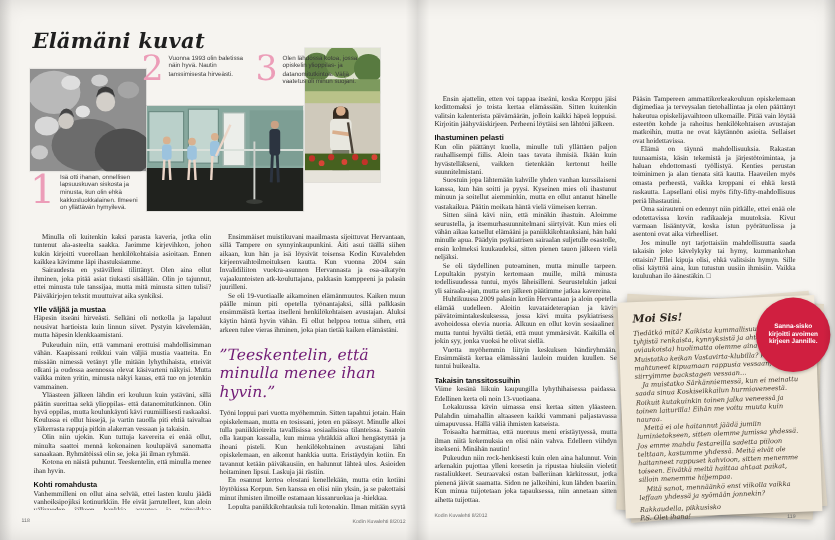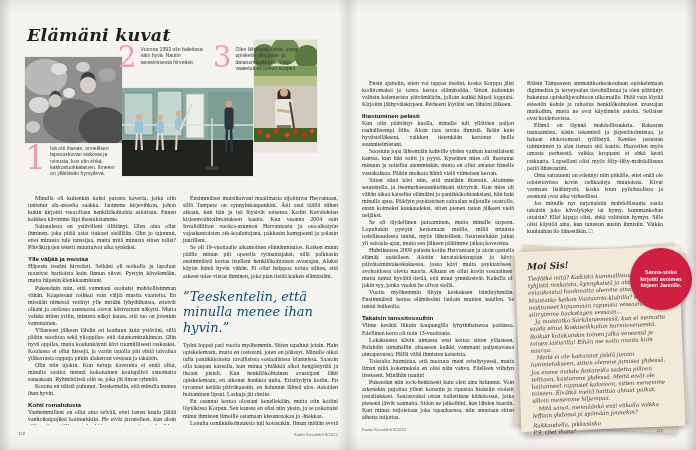--- a/index.html
+++ b/index.html
@@ -21,21 +21,21 @@
   
   .cap{position:absolute;font:5.2px/6.3px "Liberation Sans",sans-serif;color:#3a3a3a;}
   .cap .num{float:left;font:400 29px/23px "DejaVu Serif",serif;color:#ec9db8;margin:0 4px 0 0;}
   .cap .num.big{font-size:33px;line-height:26px;}
 
   
   .col{position:absolute;overflow:hidden;color:#262626;text-align:justify;}
   .col p{margin:0;font:5.9px/7.05px "Liberation Serif",serif;}
   .col p.ind{text-indent:7px;}
   .col h4{margin:3.5px 0 1px;font:bold 6.2px/7.5px "Liberation Sans",sans-serif;color:#101010;}
-  .pullquote{margin:9px 0 7px;font:italic 13px/15.5px "DejaVu Serif",serif;color:#0c4a6e;text-align:left;}
+  .pullquote{margin:9px 0 7px;font:italic 13px/15.5px "DejaVu Serif",serif;color:#701a75;text-align:left;}
 
   
   .folio{position:absolute;font:4.3px/5px "Liberation Sans",sans-serif;color:#6b6b6b;}
 
   
   .letter-wrap{position:absolute;left:516px;top:247px;width:168px;height:184px;}
   .sheet{position:absolute;left:2px;top:2px;right:2px;bottom:2px;background:#ece3d3;}
   .sheet.b1{transform:rotate(3deg);background:#e0d7c5;box-shadow:0 2px 5px rgba(0,0,0,.25);}
   .sheet.b2{transform:rotate(-5deg);background:#e7decd;box-shadow:0 2px 4px rgba(0,0,0,.2);}
   .sheet.main{transform:rotate(-2.2deg);background:#f1e9da;box-shadow:0 2px 6px rgba(0,0,0,.28);

